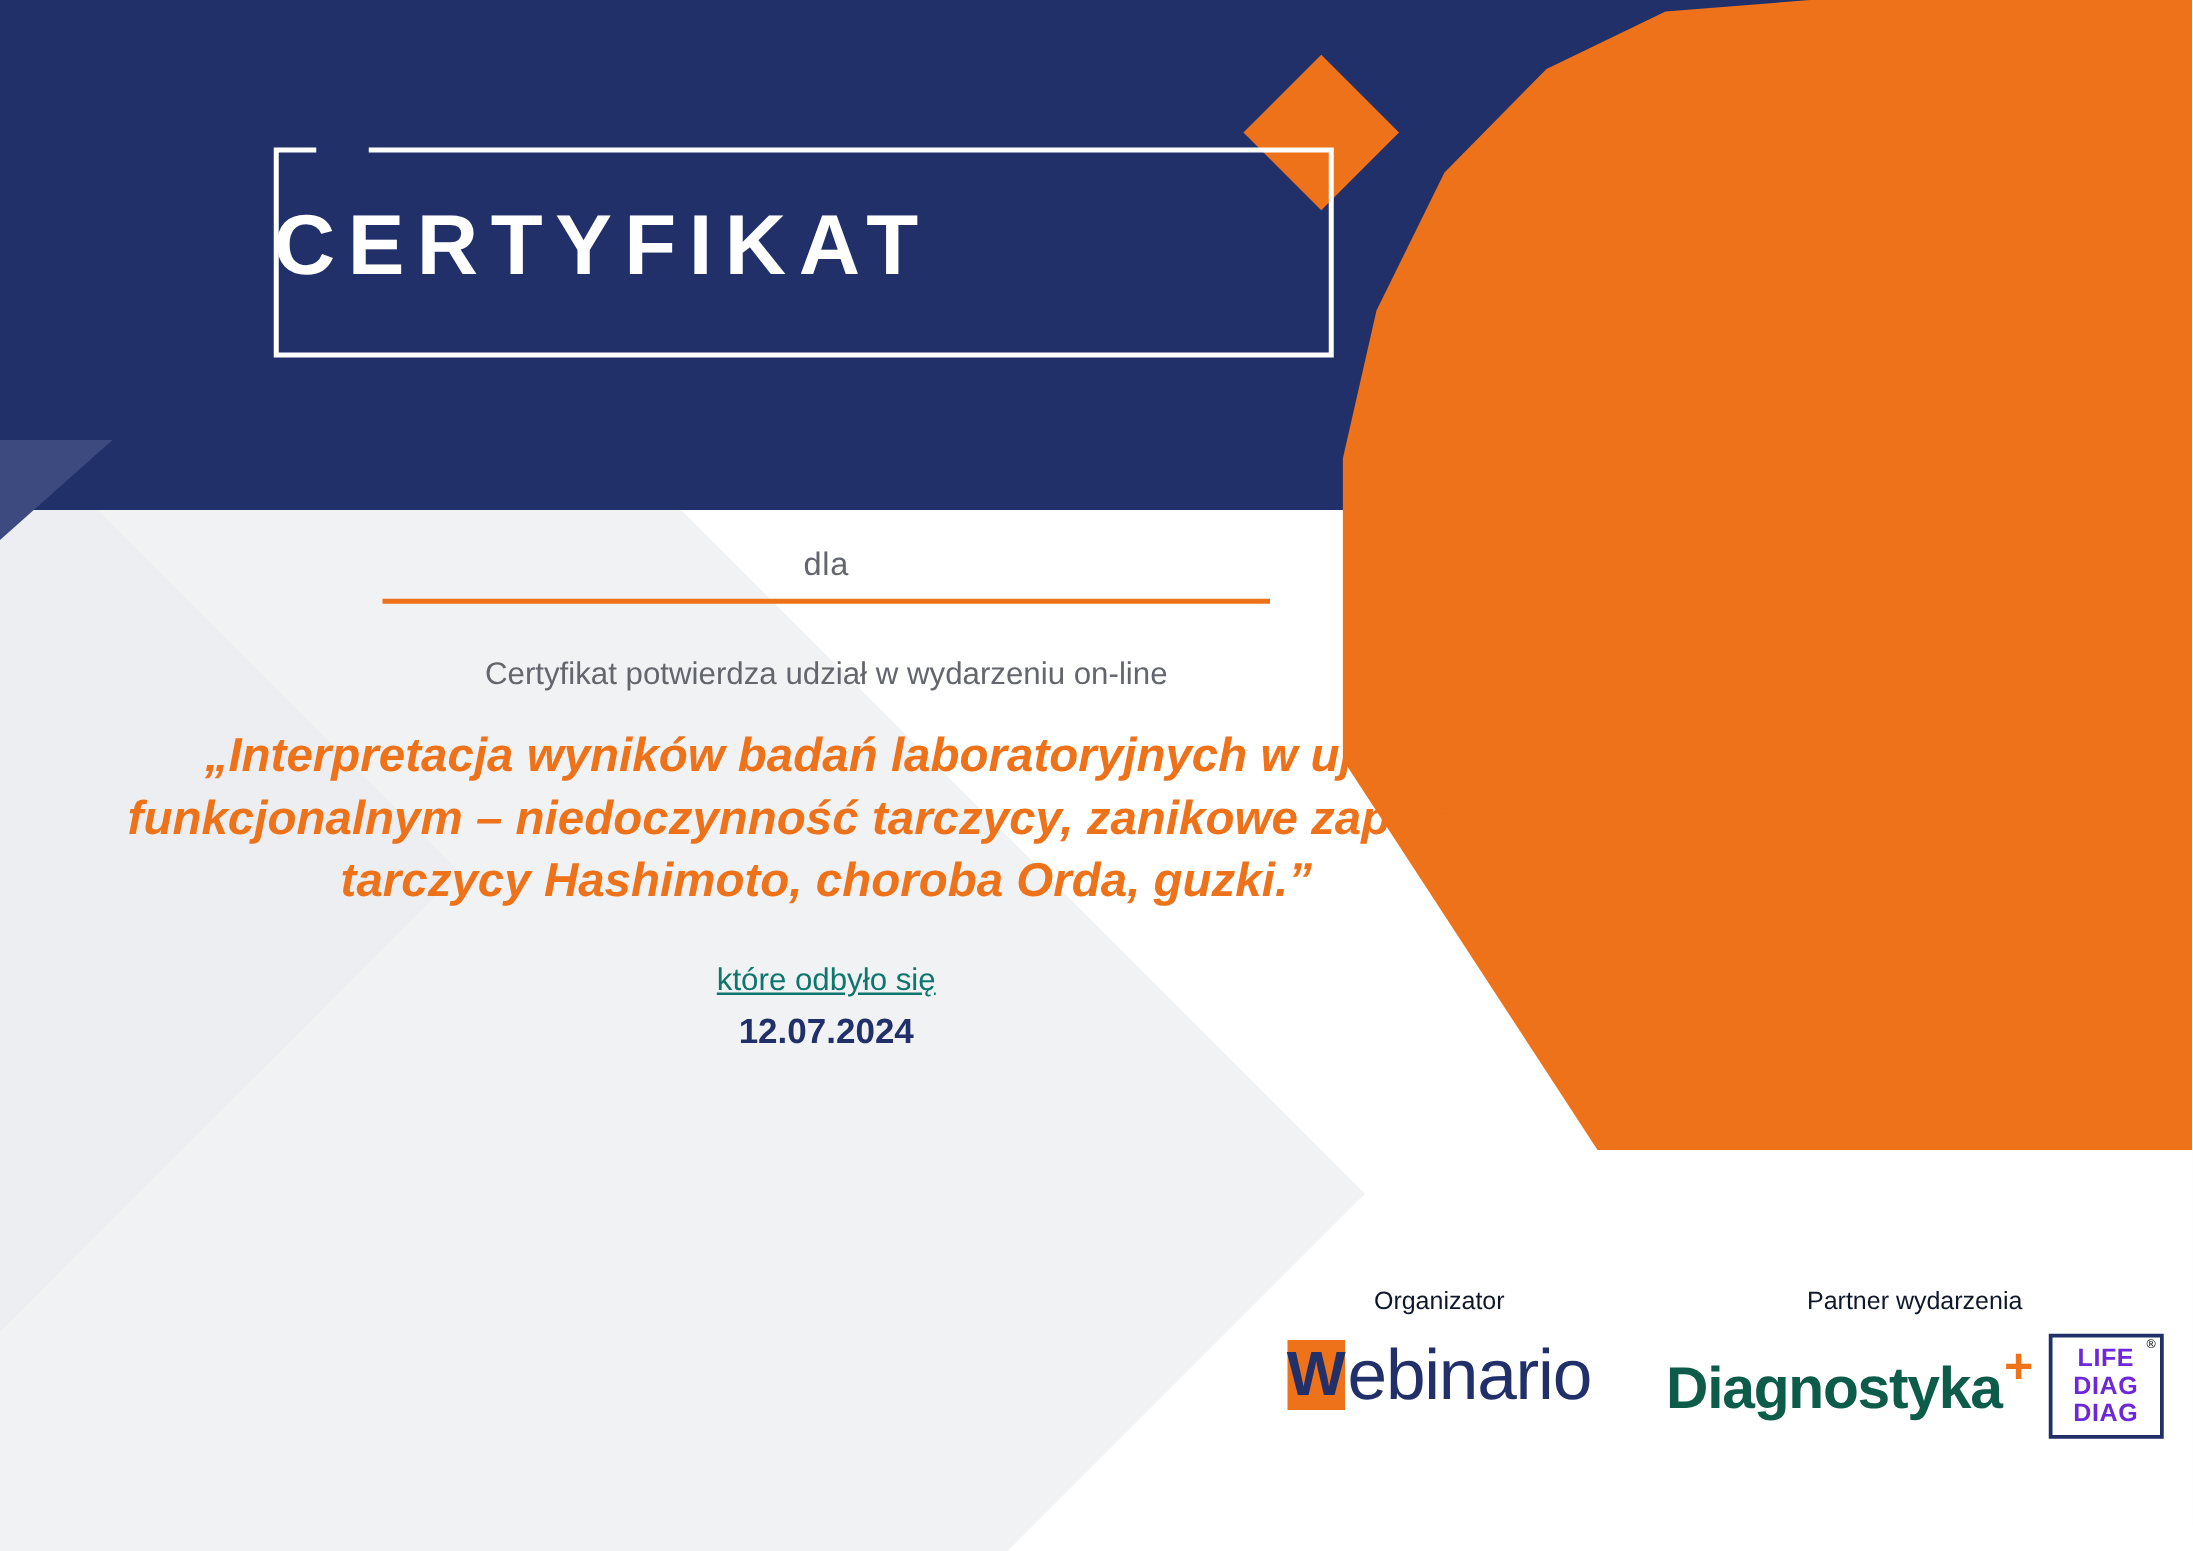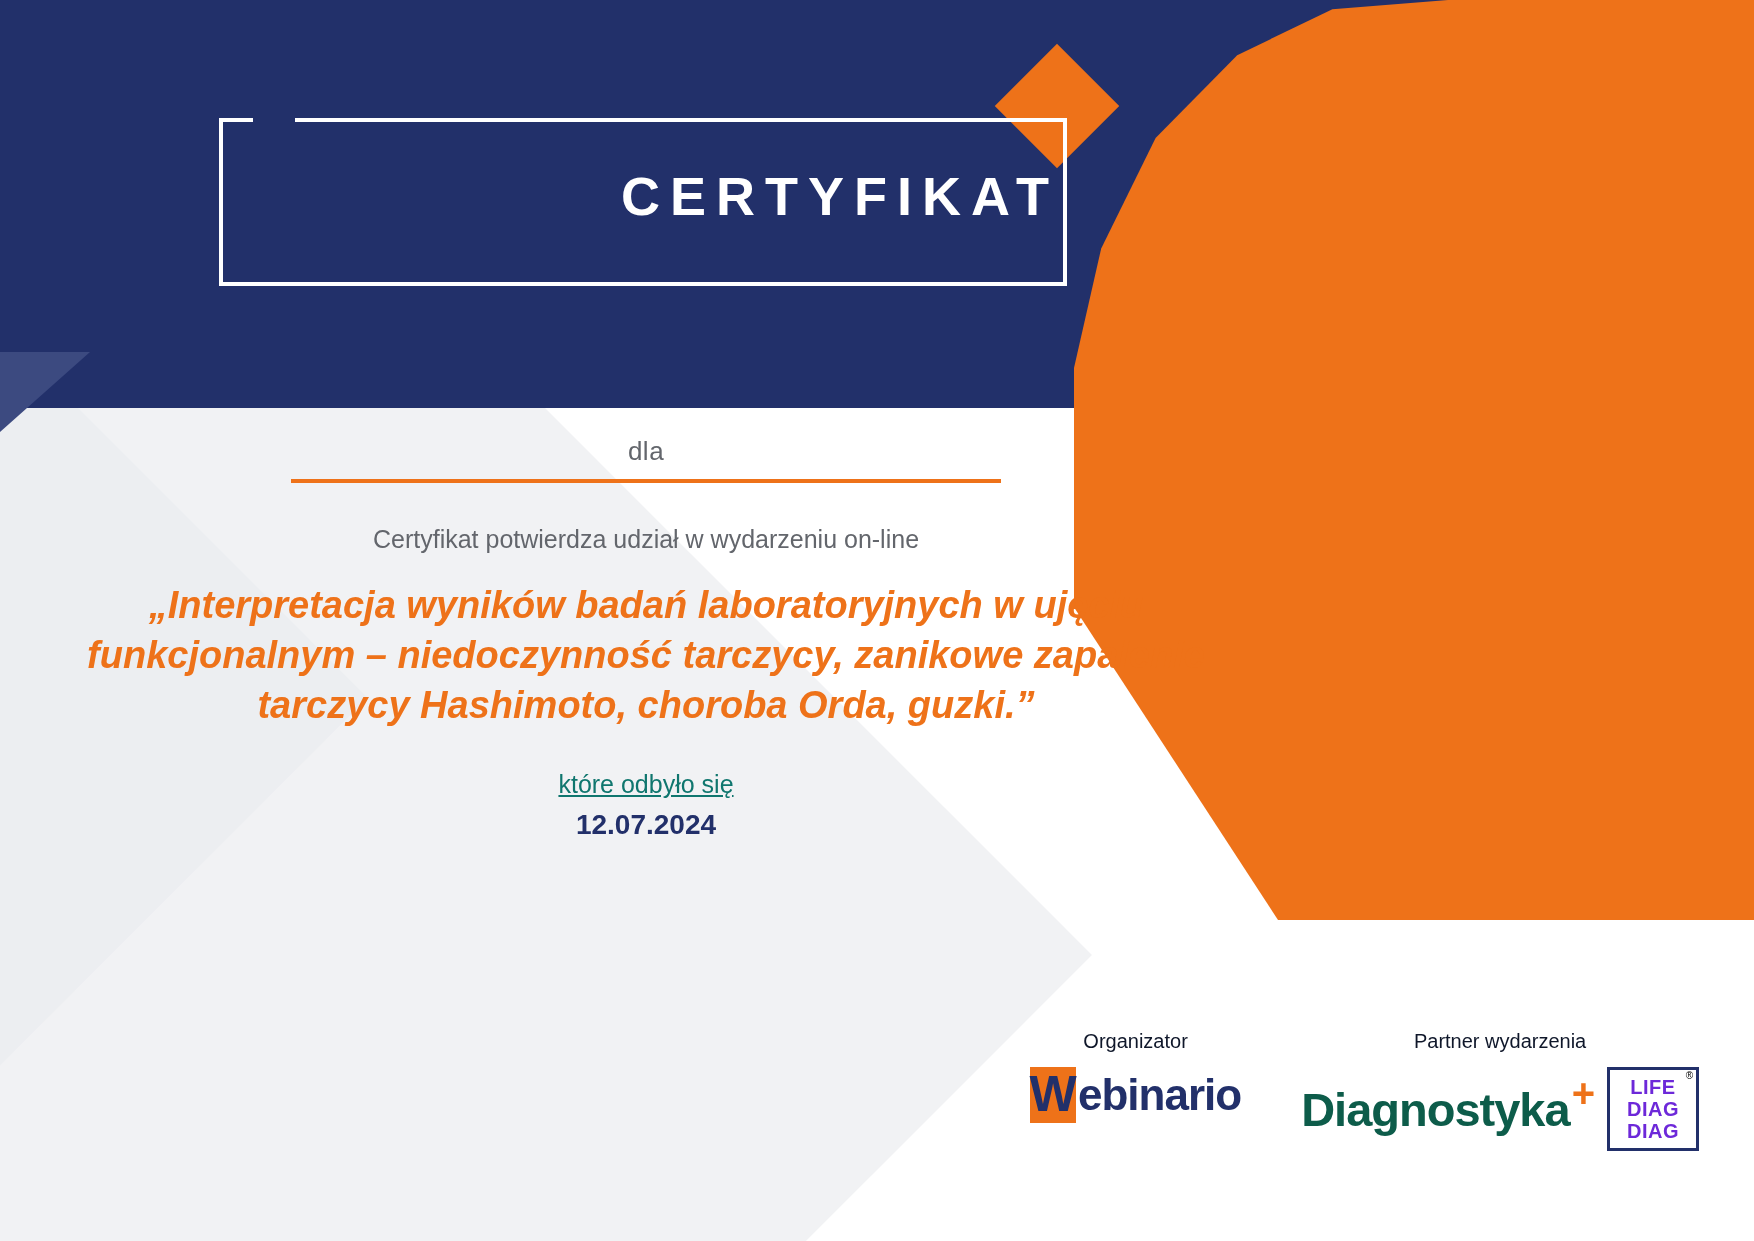--- a/index.html
+++ b/index.html
@@ -98,23 +98,23 @@
     top: 118px;
     width: 840px;
     height: 160px;
     border: 4px solid #ffffff;
   }
   .title-text {
     position: absolute;
     left: 219px;
     top: 140px;
     width: 840px;
-    text-align: right;
+    text-align: left;
     color: #ffffff;
-    font-size: 54px;
+    font-size: 68px;
     font-weight: bold;
     letter-spacing: 10px;
     line-height: 112px;
   }
   .title-cover-left {
     position: absolute;
     left: 253px;
     top: 108px;
     width: 42px;
     height: 24px;
@@ -128,21 +128,21 @@
     text-align: center;
     color: #ffffff;
     font-size: 27px;
     font-weight: bold;
     letter-spacing: 3.5px;
   }
 
   
   .body-area {
     position: absolute;
-    left: 1px;
+    left: 16px;
     top: 408px;
     width: 1290px;
   }
   .dla {
     text-align: center;
     color: #63666c;
     font-size: 26px;
     margin-top: 28px;
     letter-spacing: 0.5px;
   }
@@ -239,22 +239,22 @@
     left: 50%;
     top: 50%;
     transform: translate(-50%, -52%);
     color: #22306a;
     font-size: 50px;
     font-weight: bold;
     line-height: 1;
   }
   .webinario .w-text {
     color: #22306a;
-    font-size: 44px;
-    font-weight: bold;
+    font-size: 57px;
+    font-weight: normal;
     letter-spacing: -1px;
   }
   .diagnostyka {
     display: flex;
     align-items: center;
     justify-content: center;
   }
   .diagnostyka .d-text {
     color: #0d5c4a;
     font-size: 47px;

